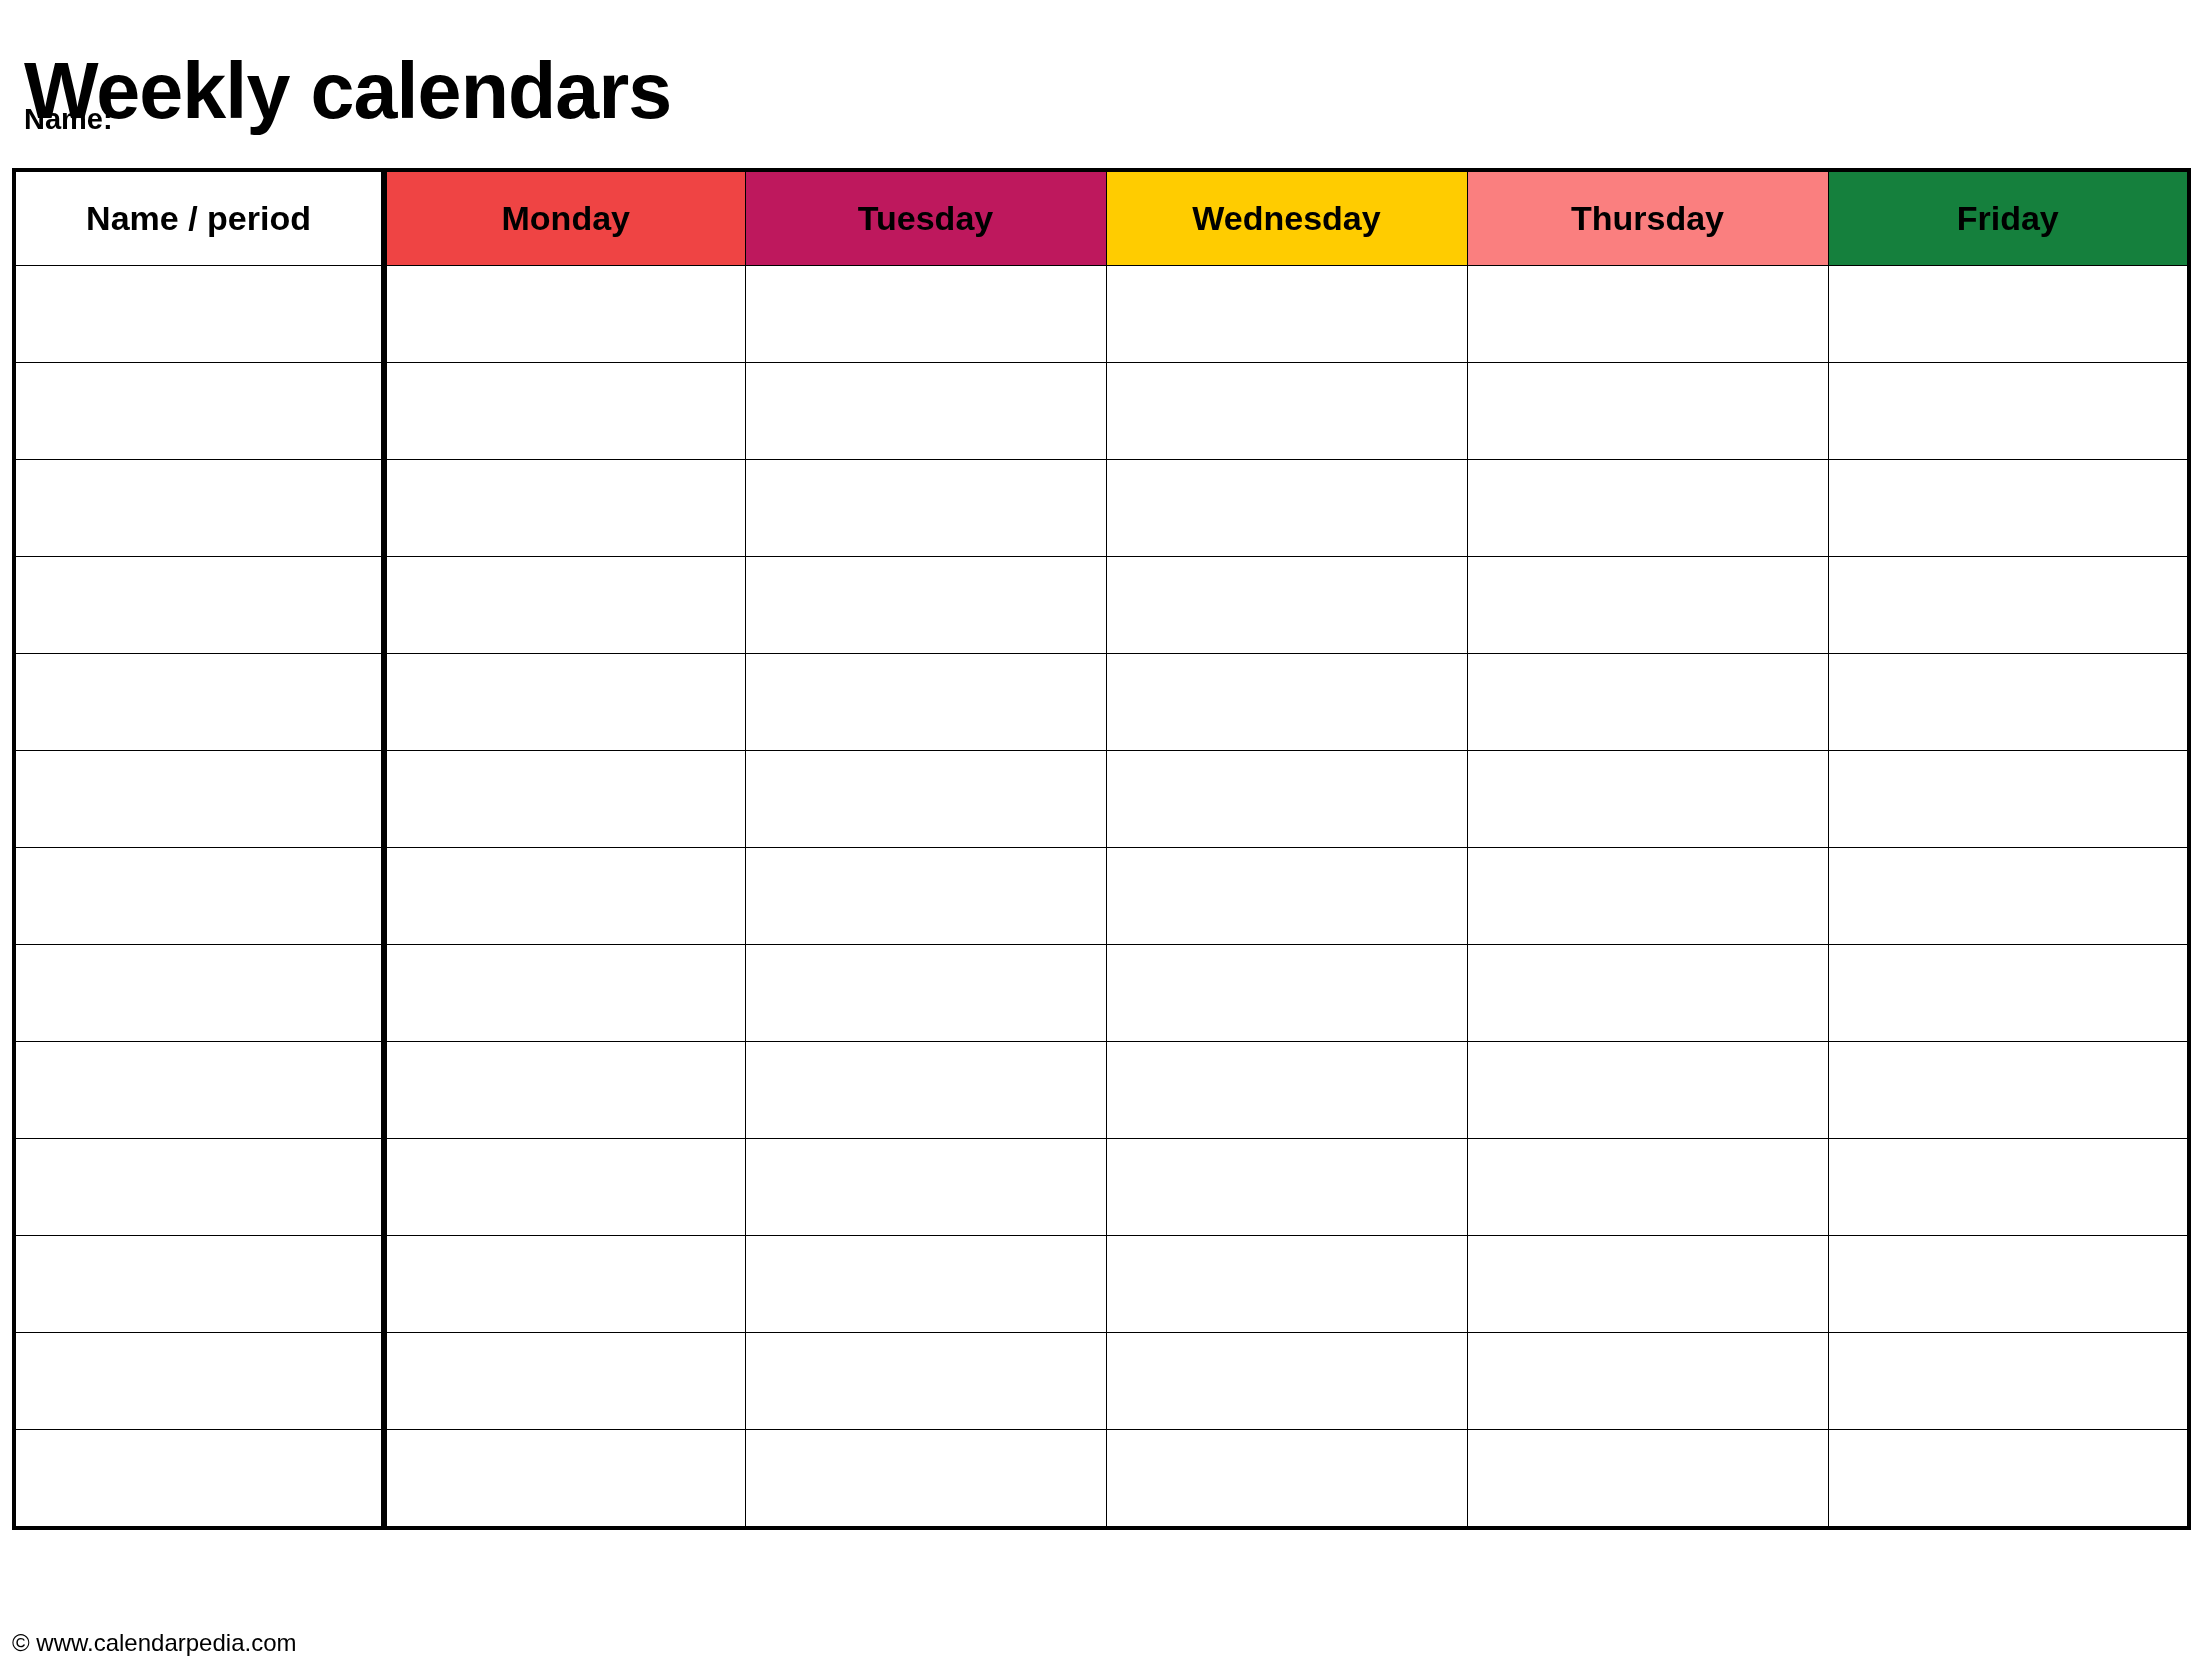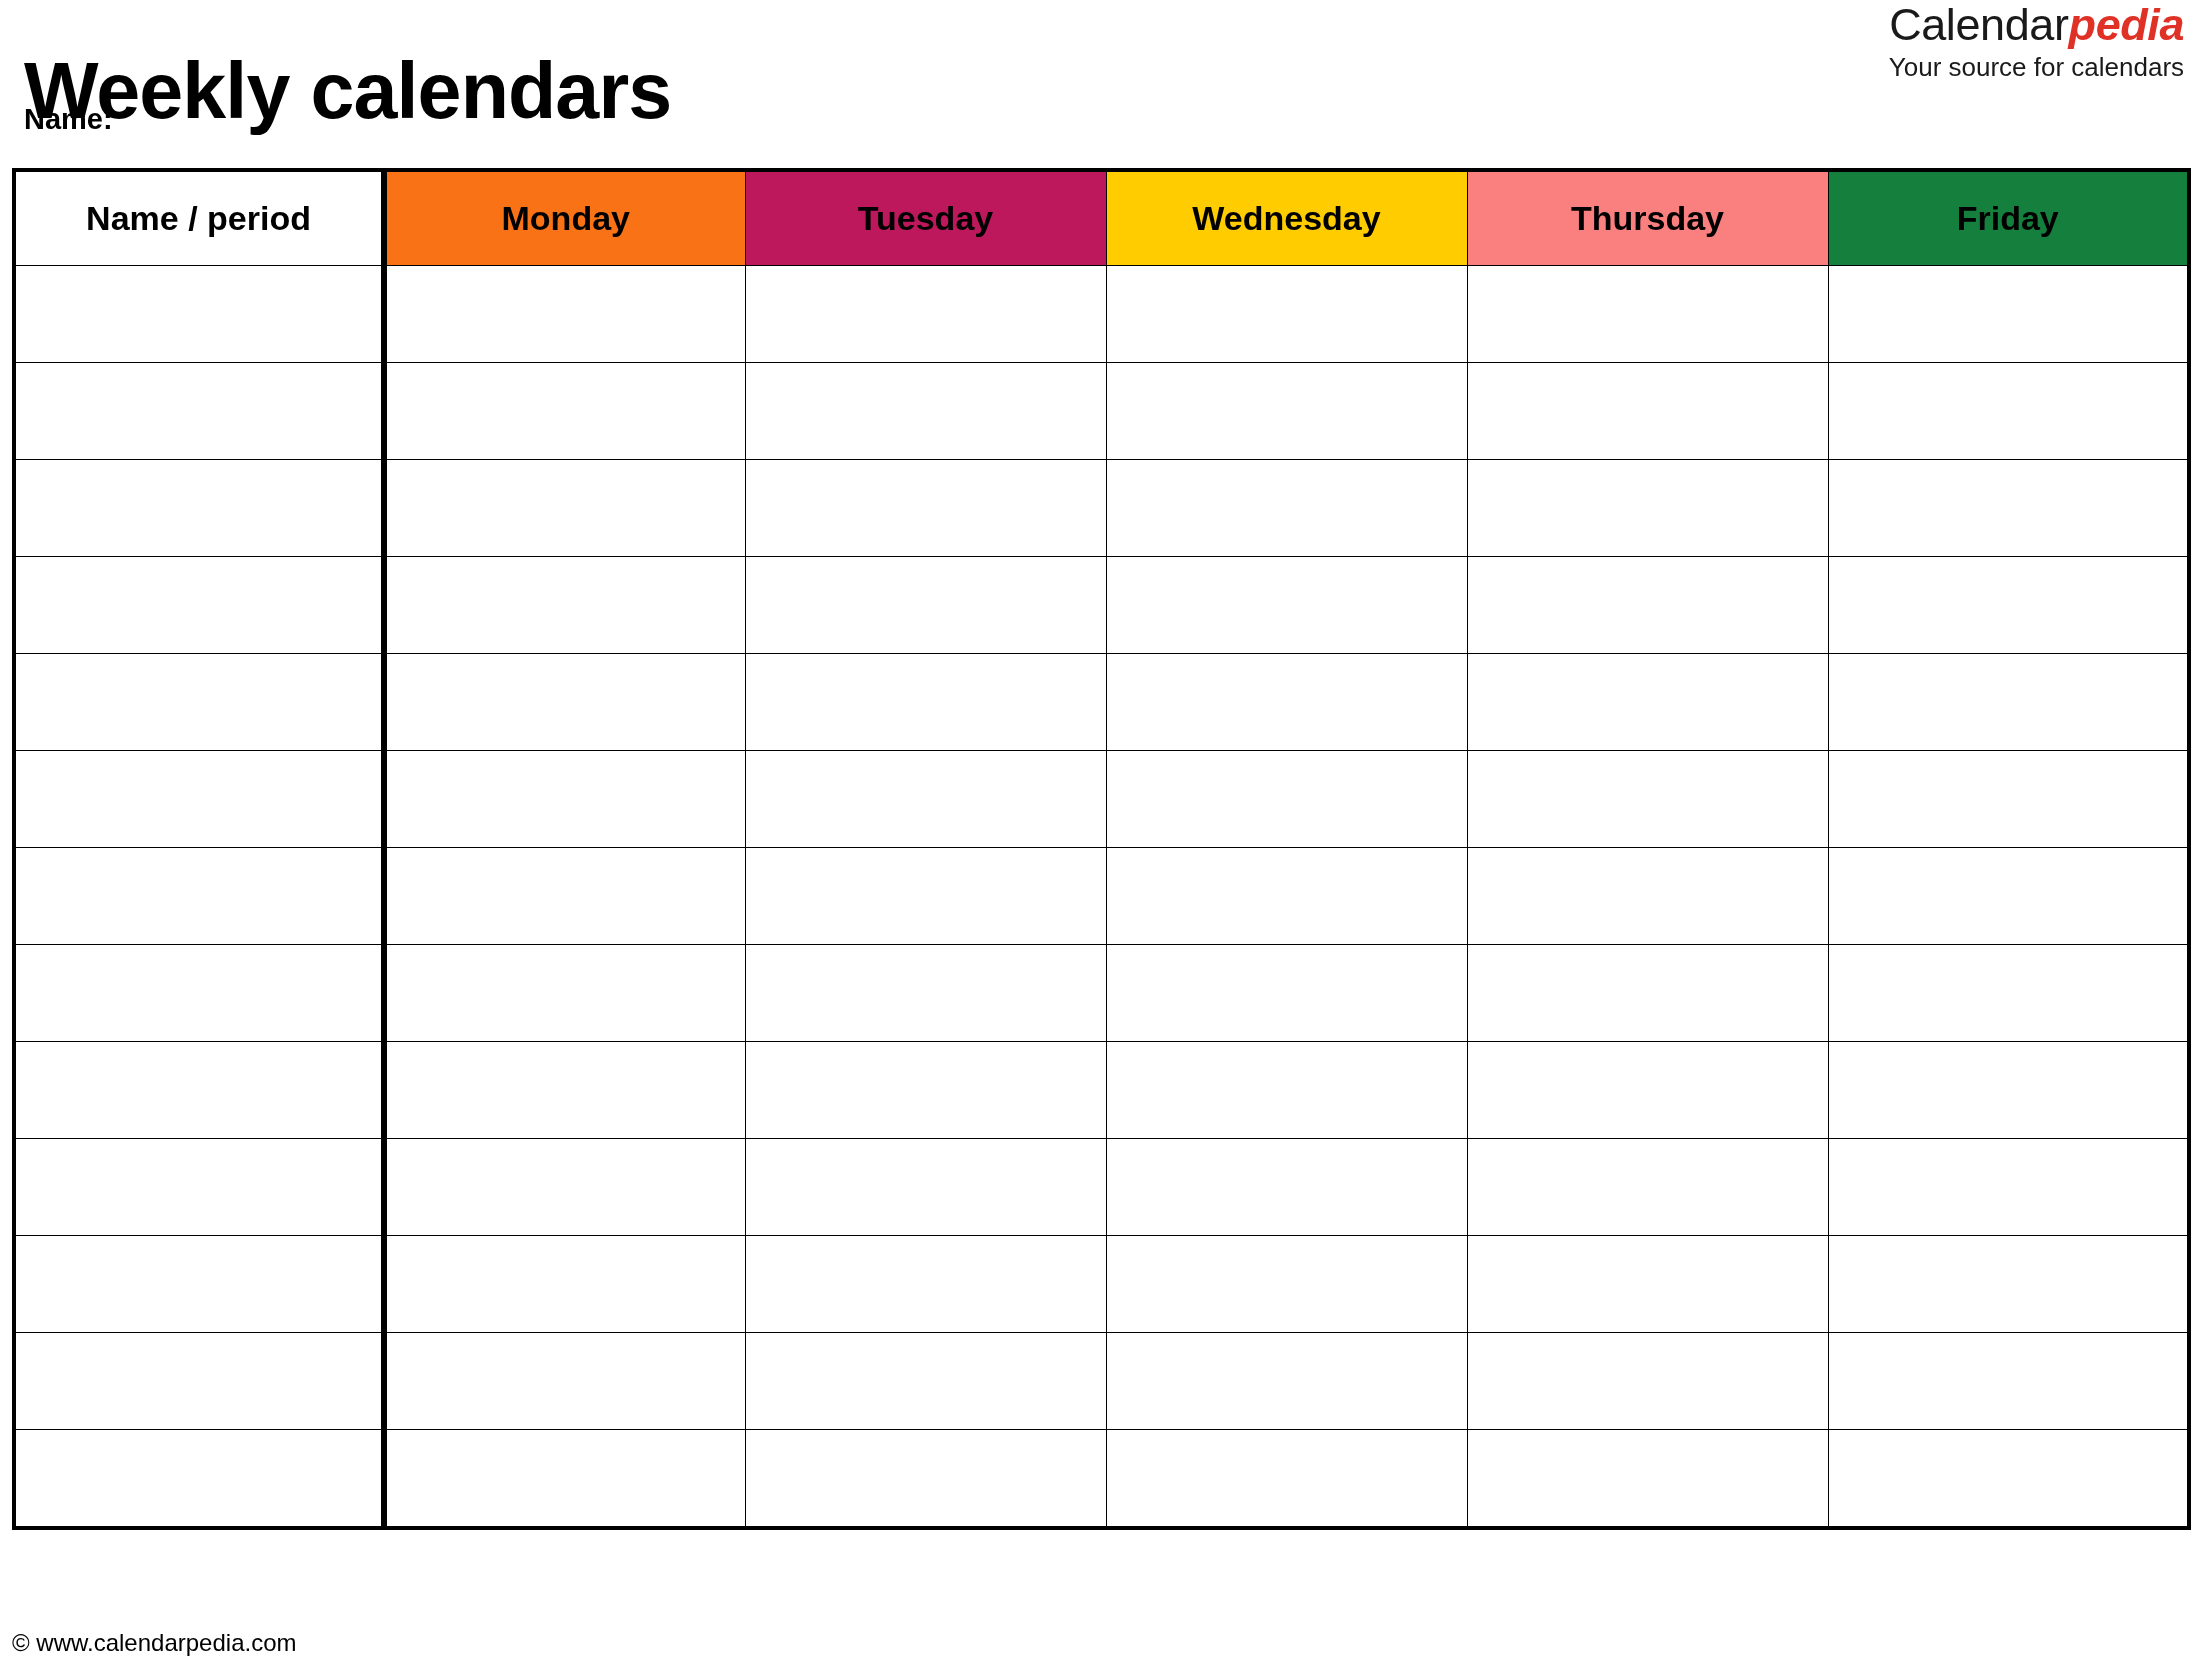--- a/index.html
+++ b/index.html
@@ -139,43 +139,37 @@
 <body>
 
 <div class="page">
 
   <div class="header-band">
 
     <h1 class="doc-title">Weekly calendars</h1>
 
     <div class="name-row">Name:</div>
 
-    <div class="brand">
-      <div class="brand-wordmark">
-        <span class="brand-part-a">Calendar</span><span class="brand-part-b">pedia</span>
-      </div>
-      <div class="brand-tagline">Your source for calendars</div>
-    </div>
 
   </div>
 
   <div class="schedule-wrap">
     <table class="schedule">
       <colgroup>
         <col class="col-time">
         <col class="col-day">
         <col class="col-day">
         <col class="col-day">
         <col class="col-day">
         <col class="col-day">
       </colgroup>
       <thead>
         <tr>
             <th class="time-head" style="background: rgb(255, 255, 255);">Name / period</th>
-            <th style="background: #f97316;">Monday</th>
+            <th style="background: #ef4444;">Monday</th>
             <th style="background: #be185d;">Tuesday</th>
             <th style="background: rgb(255, 204, 0);">Wednesday</th>
             <th style="background: rgb(250, 127, 127);">Thursday</th>
             <th style="background: #15803d;">Friday</th>
           </tr>
       </thead>
       <tbody>
           <tr>
             <td class="time-cell"></td>
             <td></td>

